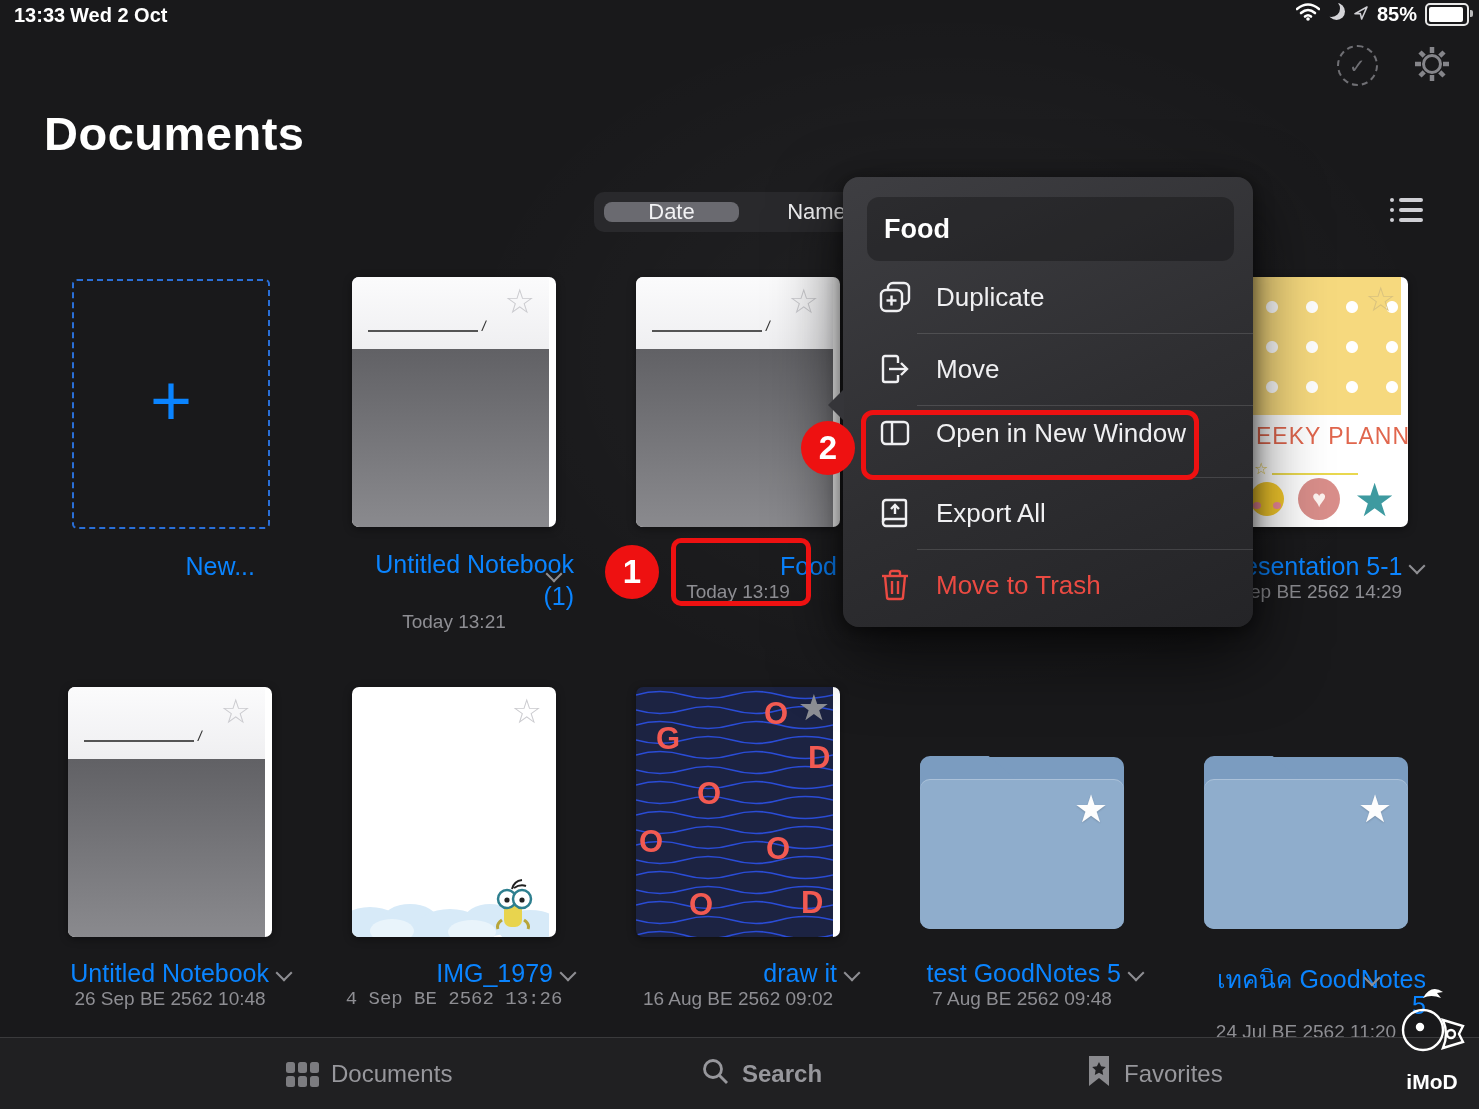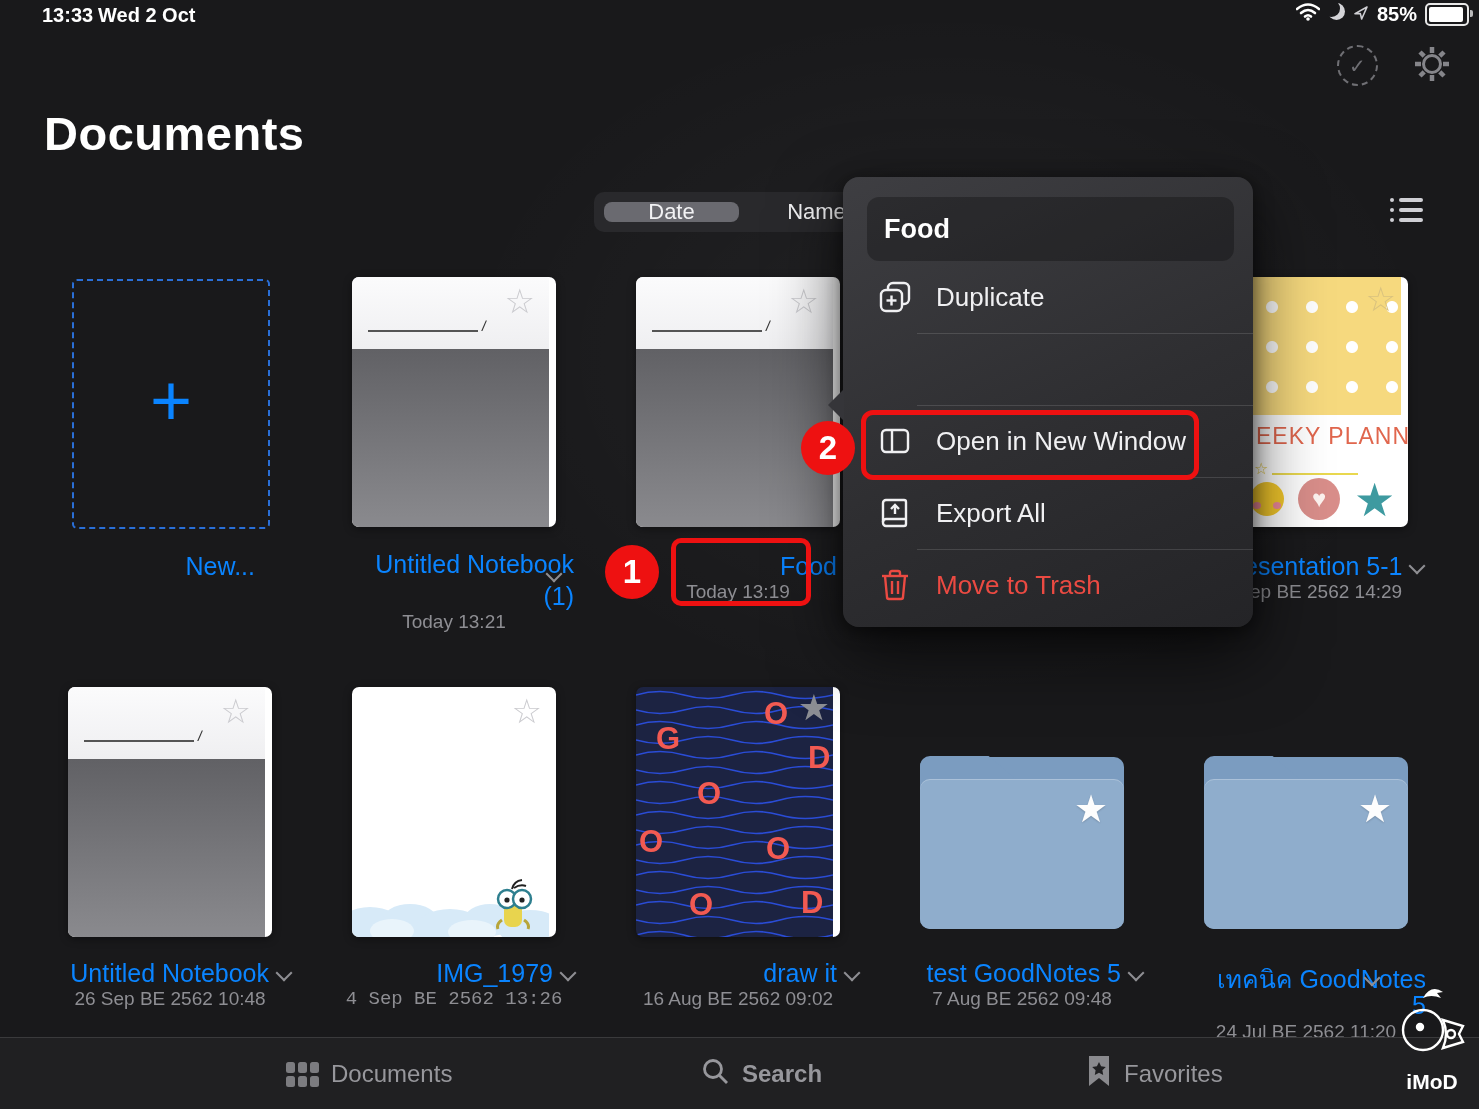--- a/index.html
+++ b/index.html
@@ -2,21 +2,21 @@
 <html><head>
 <meta charset="utf-8">
 <style>
   html,body{margin:0;padding:0;background:#000;}
   .screen{position:relative;width:1479px;height:1109px;background:#19191b;overflow:hidden;
           font-family:"Liberation Sans","DejaVu Sans",sans-serif;color:#fff;}
   .screen::before{content:"";position:absolute;inset:0;
      background:radial-gradient(700px 500px at 64% 32%, rgba(255,255,255,.045), transparent 70%);}
 
   
-  .statusbar{position:absolute;left:0;top:0;right:0;height:30px;font-size:20px;font-weight:bold;margin-left:28px;}
+  .statusbar{position:absolute;left:0;top:0;right:0;height:30px;font-size:20px;font-weight:bold;}
   .sb-time{position:absolute;left:14px;top:4px;}
   .sb-date{position:absolute;left:70px;top:4px;}
   .sb-right{position:absolute;right:10px;top:3px;display:flex;align-items:flex-start;gap:8px;}
   .moon{width:17px;height:17px;border-radius:50%;box-shadow:inset -5px -3px 0 0 #d4d4d8;}
   .batt{position:relative;width:40px;height:19px;border:2px solid rgba(255,255,255,.9);border-radius:5px;}
   .batt i{position:absolute;left:2px;top:2px;bottom:2px;width:85%;background:#fff;border-radius:2px;}
   .batt::after{content:"";position:absolute;right:-6px;top:5px;width:3px;height:7px;background:rgba(255,255,255,.7);
      border-radius:0 2px 2px 0;}
 
   
@@ -344,23 +344,33 @@
           <rect x="10" y="3" width="21" height="21" rx="5"></rect>
           <rect x="3" y="10" width="21" height="21" rx="5" fill="#323235"></rect>
           <line x1="13.5" y1="15.5" x2="13.5" y2="25.5"></line>
             <line x1="8.5" y1="20.5" x2="18.5" y2="20.5"></line>
         </svg>
         </span>
       <span class="mlabel">Duplicate</span>
     </div>
     <div class="msep" style="top:156px;"></div>
 
+    <div class="mrow" style="top:156px;">
+      <span class="micon">
+        <svg width="34" height="34" viewBox="0 0 34 34" fill="none" stroke="#f0f0f2" stroke-width="2.4">
+          <path d="M20 11 V6 a2 2 0 0 0 -2 -2 H7 a2 2 0 0 0 -2 2 v22 a2 2 0 0 0 2 2 h11 a2 2 0 0 0 2 -2 v-5"></path>
+          <line x1="11" y1="17" x2="28" y2="17"></line>
+            <path d="M23 11 l6 6 -6 6"></path>
+        </svg>
+        </span>
+      <span class="mlabel">Move</span>
+    </div>
     <div class="msep" style="top:228px;"></div>
 
-    <div class="mrow" style="top:228px;text-align:center;">
+    <div class="mrow" style="top:220px;text-align:center;">
       <span class="micon">
         <svg width="34" height="34" viewBox="0 0 34 34" fill="none" stroke="#f0f0f2" stroke-width="2.4">
           <rect x="4" y="6" width="26" height="22" rx="4"></rect>
             <line x1="14" y1="6" x2="14" y2="28"></line>
         </svg>
         </span>
       <span class="mlabel">Open in New Window</span>
     </div>
     <div class="msep" style="top:300px;"></div>
 

